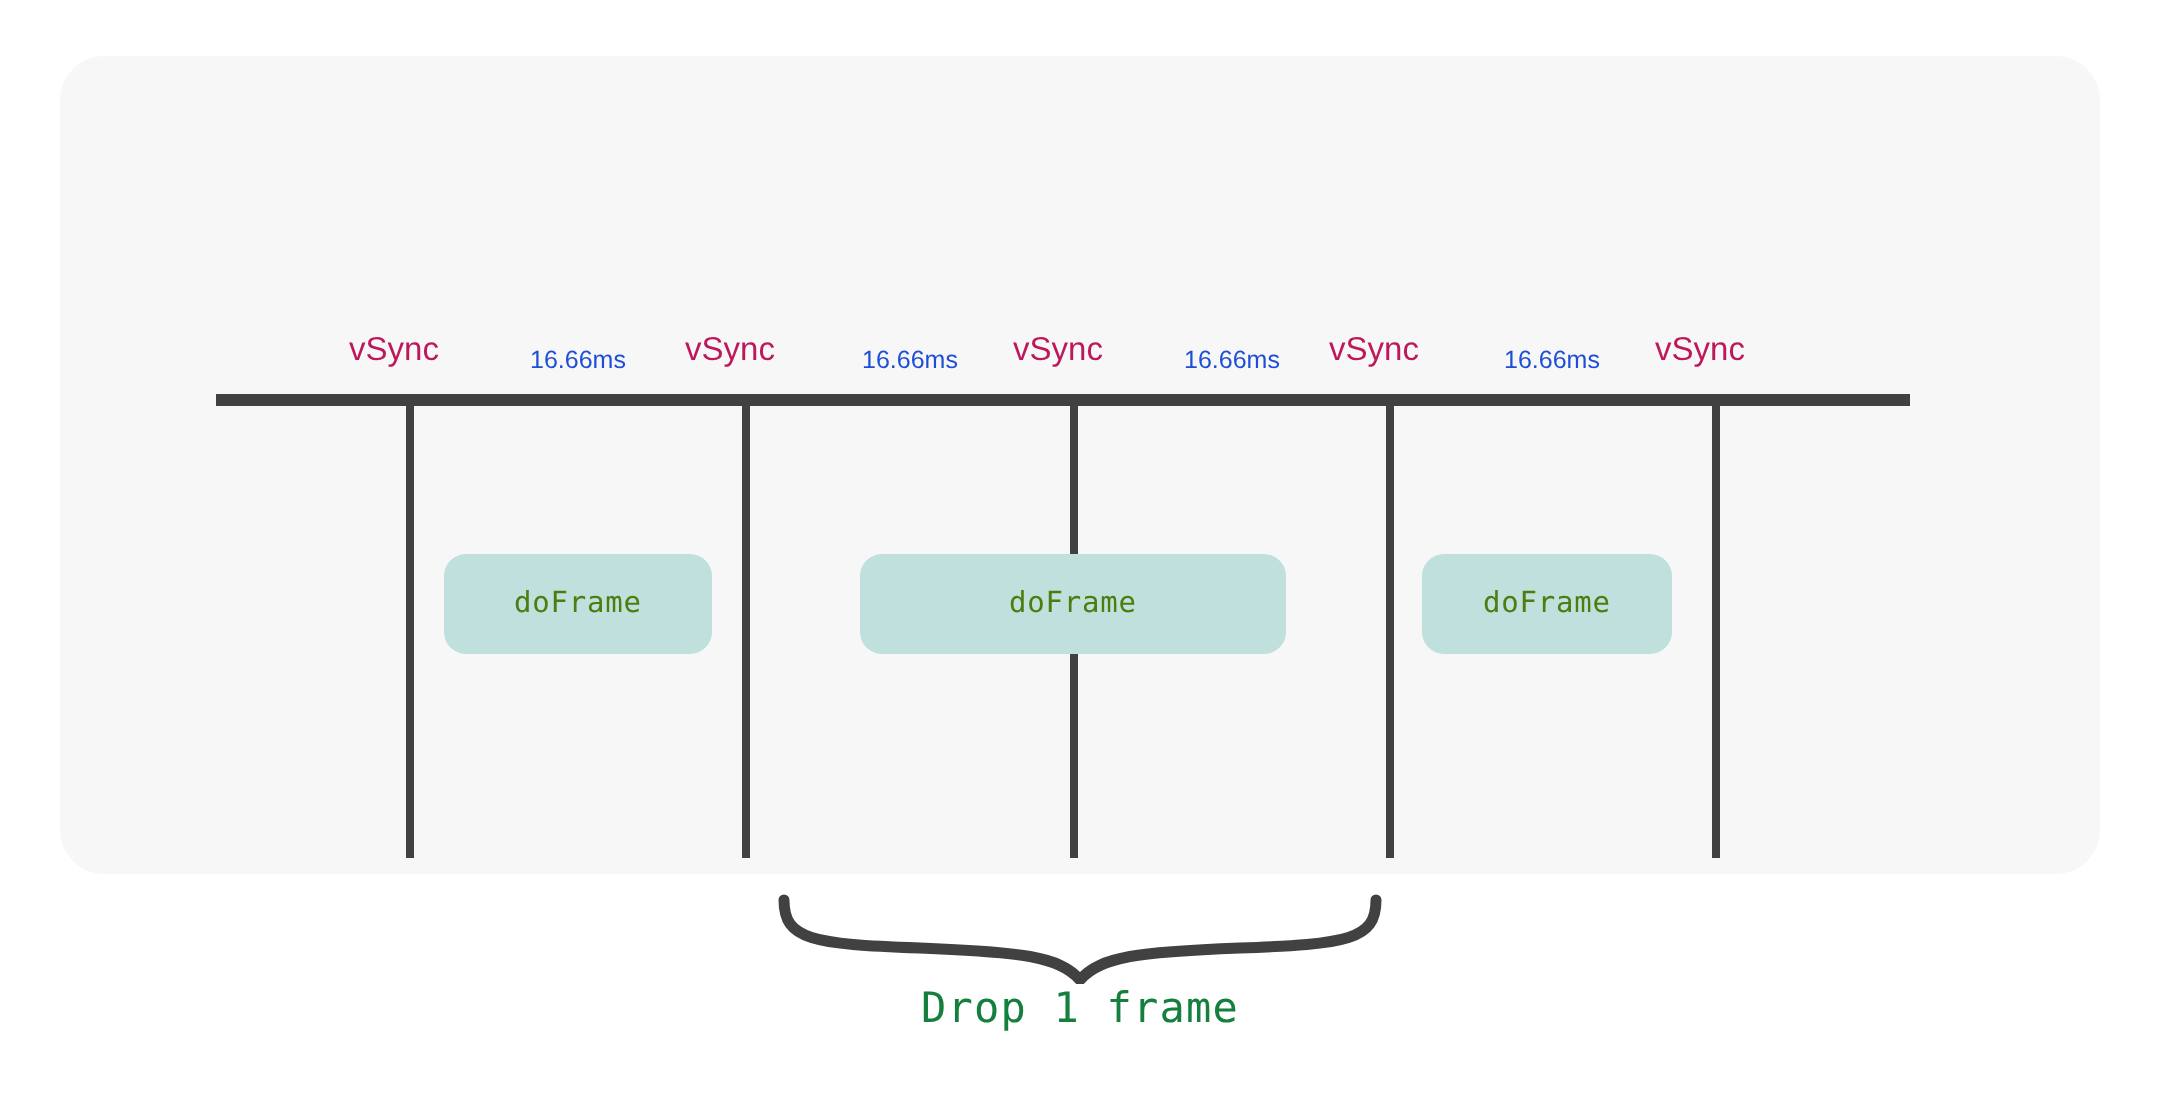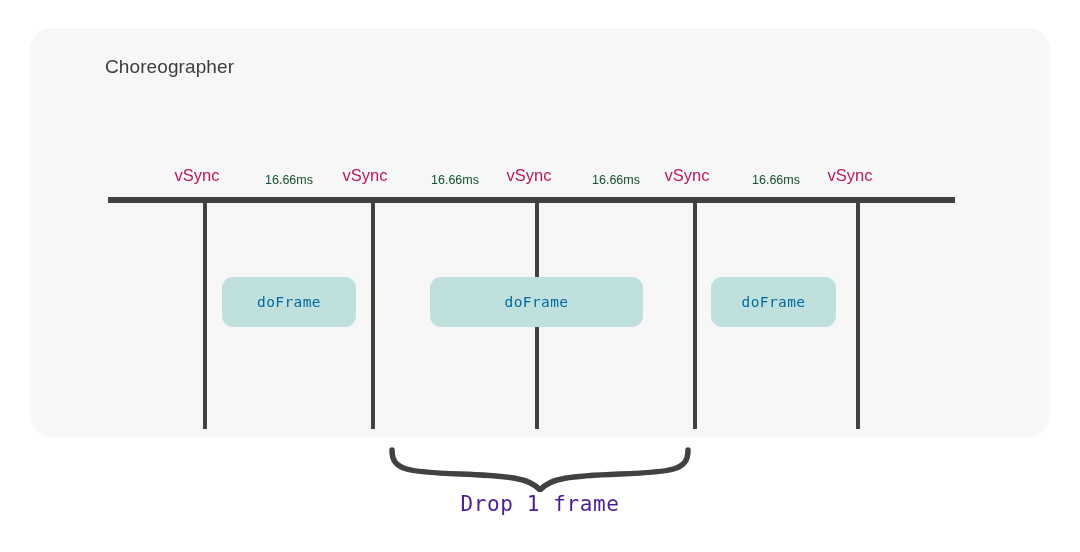--- a/index.html
+++ b/index.html
@@ -56,68 +56,67 @@
     top: 138px;
     font-size: 16.5px;
     color: #be185d;
     white-space: nowrap;
     transform: translateX(-50%);
   }
   .gap-label {
     position: absolute;
     top: 145px;
     font-size: 12.5px;
-    color: #14532d;
+    color: #1d4ed8;
     white-space: nowrap;
     transform: translateX(-50%);
   }
 
   .doframe {
     position: absolute;
     top: 249px;
     height: 50px;
     background: #bfe0dc;
     border-radius: 11px;
     display: flex;
     align-items: center;
     justify-content: center;
     font-family: "DejaVu Sans Mono", monospace;
     font-size: 14.5px;
-    color: #0369a1;
+    color: #4d7c0f;
     letter-spacing: .4px;
   }
 
   
   .brace-wrap {
     position: absolute;
     left: 380px; top: 446px;
     width: 320px; height: 46px;
   }
   .brace-wrap svg { display: block; width: 100%; height: 100%; }
 
   .drop-caption {
     position: absolute;
     left: 0; top: 492px;
     width: 1080px;
     text-align: center;
     font-family: "DejaVu Sans Mono", monospace;
     font-size: 21px;
-    color: #4c1d95;
+    color: #15803d;
     letter-spacing: .6px;
     white-space: nowrap;
   }
 </style>
 </head>
 <body>
 
 <div id="stage">
 
   <div class="card">
 
-    <div class="card-title">Choreographer</div>
 
     <div class="timeline" id="timeline">
       <div class="axis"></div>
     <div class="tick" style="left: 173px;"></div>
         <div class="vsync-label" style="left: 167px;">vSync</div>
         <div class="tick" style="left: 341px;"></div>
         <div class="vsync-label" style="left: 335px;">vSync</div>
         <div class="tick" style="left: 505px;"></div>
         <div class="vsync-label" style="left: 499px;">vSync</div>
         <div class="tick" style="left: 663px;"></div>

